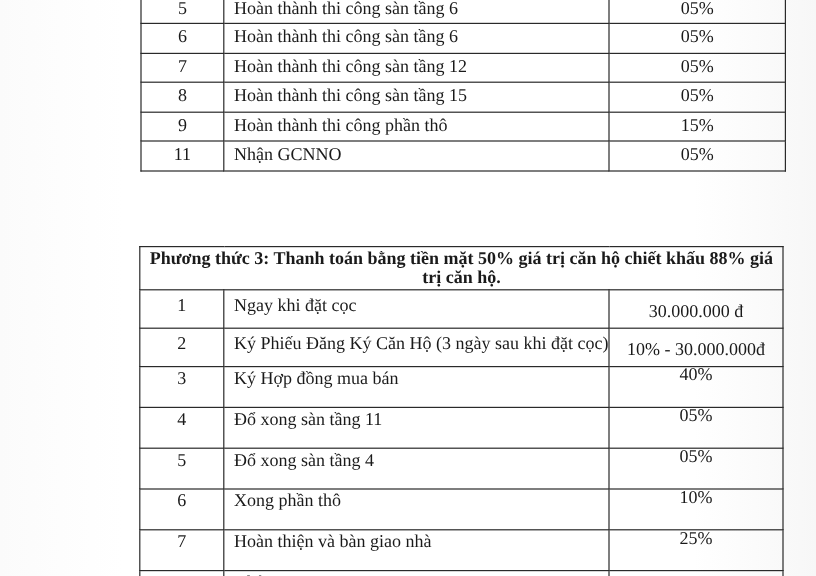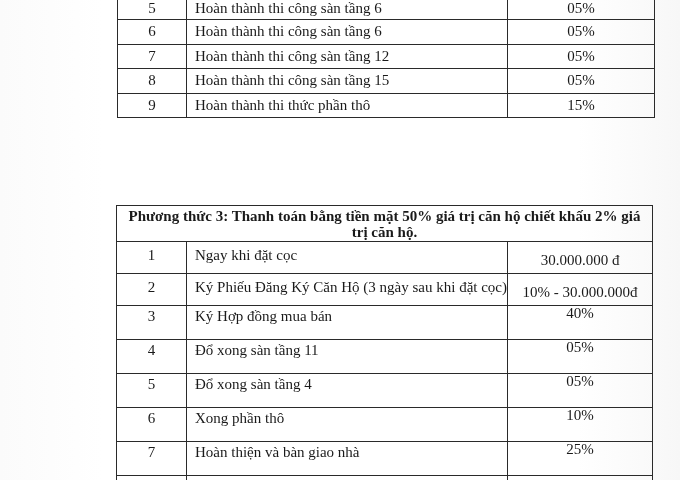--- a/index.html
+++ b/index.html
@@ -86,35 +86,40 @@
       <td class="c-desc">Hoàn thành thi công sàn tầng 12</td>
       <td class="c-rate">05%</td>
     </tr>
     <tr>
       <td class="c-stt">8</td>
       <td class="c-desc">Hoàn thành thi công sàn tầng 15</td>
       <td class="c-rate">05%</td>
     </tr>
     <tr>
       <td class="c-stt">9</td>
-      <td class="c-desc">Hoàn thành thi thức phần thô</td>
+      <td class="c-desc">Hoàn thành thi công phần thô</td>
       <td class="c-rate">15%</td>
+    </tr>
+    <tr>
+      <td class="c-stt">11</td>
+      <td class="c-desc">Nhận GCNNO</td>
+      <td class="c-rate">05%</td>
     </tr>
   </tbody>
 </table>
 
 <table id="t2">
   <colgroup>
       <col class="s">
       <col class="d">
       <col class="r">
     </colgroup>
   <thead>
     <tr>
-      <th colspan="3" class="title-cell">Phương thức 3: Thanh toán bằng tiền mặt 50% giá trị căn hộ chiết khấu 2% giá trị căn hộ.</th>
+      <th colspan="3" class="title-cell">Phương thức 3: Thanh toán bằng tiền mặt 50% giá trị căn hộ chiết khấu 88% giá trị căn hộ.</th>
     </tr>
   </thead>
   <tbody>
     <tr class="r tall">
       <td class="c-stt">1</td>
       <td class="c-desc">Ngay khi đặt cọc</td>
       <td class="c-rate">30.000.000 đ</td>
     </tr>
     <tr class="r tall">
       <td class="c-stt">2</td>

